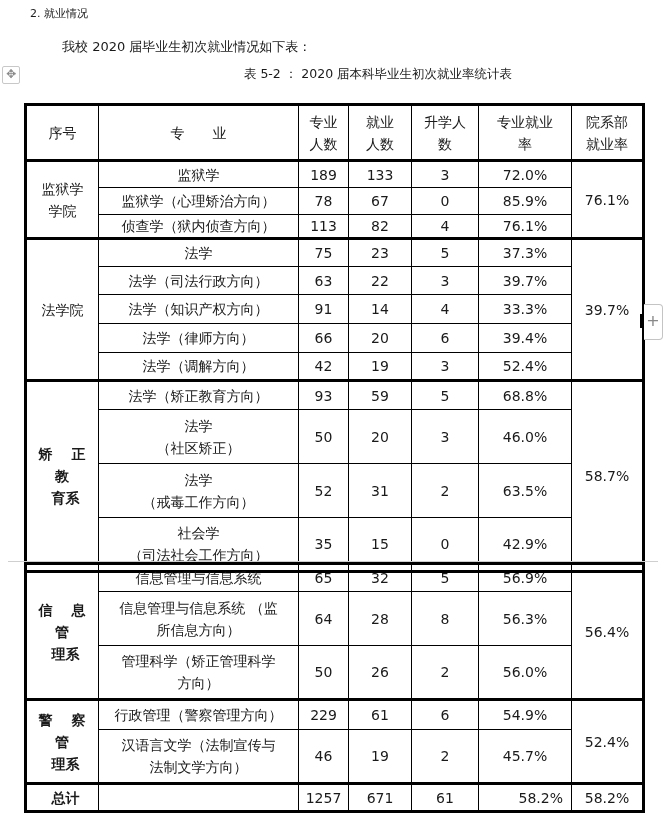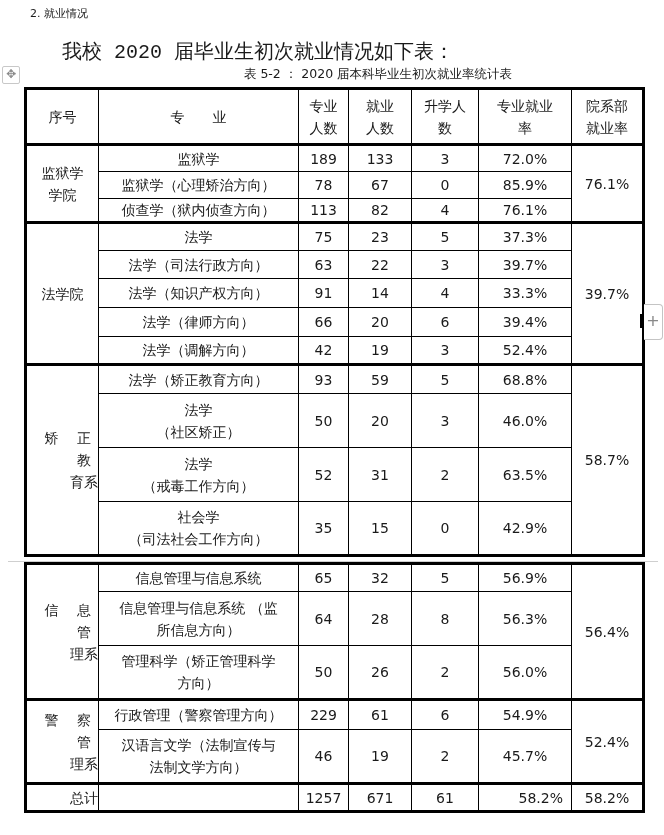--- a/index.html
+++ b/index.html
@@ -1,31 +1,31 @@
 <!DOCTYPE html>
 <html><head>
 <meta charset="utf-8">
 <style>
   html, body { margin:0; padding:0; background:#ffffff; }
   body { width:664px; height:835px; position:relative; overflow:hidden;
          font-family:"DejaVu Sans","Liberation Sans",sans-serif; color:#1a1a1a; }
   .heading { position:absolute; left:30px; top:6px; font-size:11px; }
-  .intro { position:absolute; left:62px; top:38px; font-size:20px;font-family:Liberation Mono, monospace; }
+  .intro { position:absolute; left:62px; top:38px; font-size:13px; }
   .caption { position:absolute; left:0; width:664px; top:66px; text-align:center; font-size:12.5px; padding-left:92px; box-sizing:border-box; }
   .move-handle { position:absolute; left:2px; top:66px; width:16px; height:16px; border:1px solid #c8c8c8; border-radius:2px;
                  font-size:12px; line-height:15px; text-align:center; color:#8a8a8a; background:#fff; }
   .add-handle { position:absolute; left:644px; top:304px; width:18px; height:34px; border:1px solid #c4c4c4; border-left:none;
                 border-radius:0 4px 4px 0; font-size:16px; line-height:32px; text-align:center; color:#888; background:#fff; }
   .add-mark { position:absolute; left:640px; top:314px; width:4px; height:14px; background:#000; }
   table { position:absolute; left:24px; border-collapse:collapse; table-layout:fixed; font-size:14px; }
   td { border:1px solid #000; text-align:center; vertical-align:middle; padding:0; line-height:22px; }
-  .t1 { top:87px; border:3px solid #000; }
+  .t1 { top:103px; border:3px solid #000; }
   .t2 { top:562px; border:3px solid #000; }
   .thick-top td { border-top:3px solid #000; }
-  .left { text-align:right; padding-left:6px; }
+  .left { text-align:center; padding-left:6px;font-weight:bold; }
   .sp { letter-spacing:7px; }
   .page-break { position:absolute; left:8px; top:561px; width:650px; height:1px; background:#cfcfcf; }
 </style>
 </head>
 <body>
 
 <div class="heading">2. 就业情况</div>
 <div class="intro">我校 2020 届毕业生初次就业情况如下表：</div>
 <div class="move-handle">✥</div>
 <div class="caption">表 5-2 ： 2020 届本科毕业生初次就业率统计表</div>

